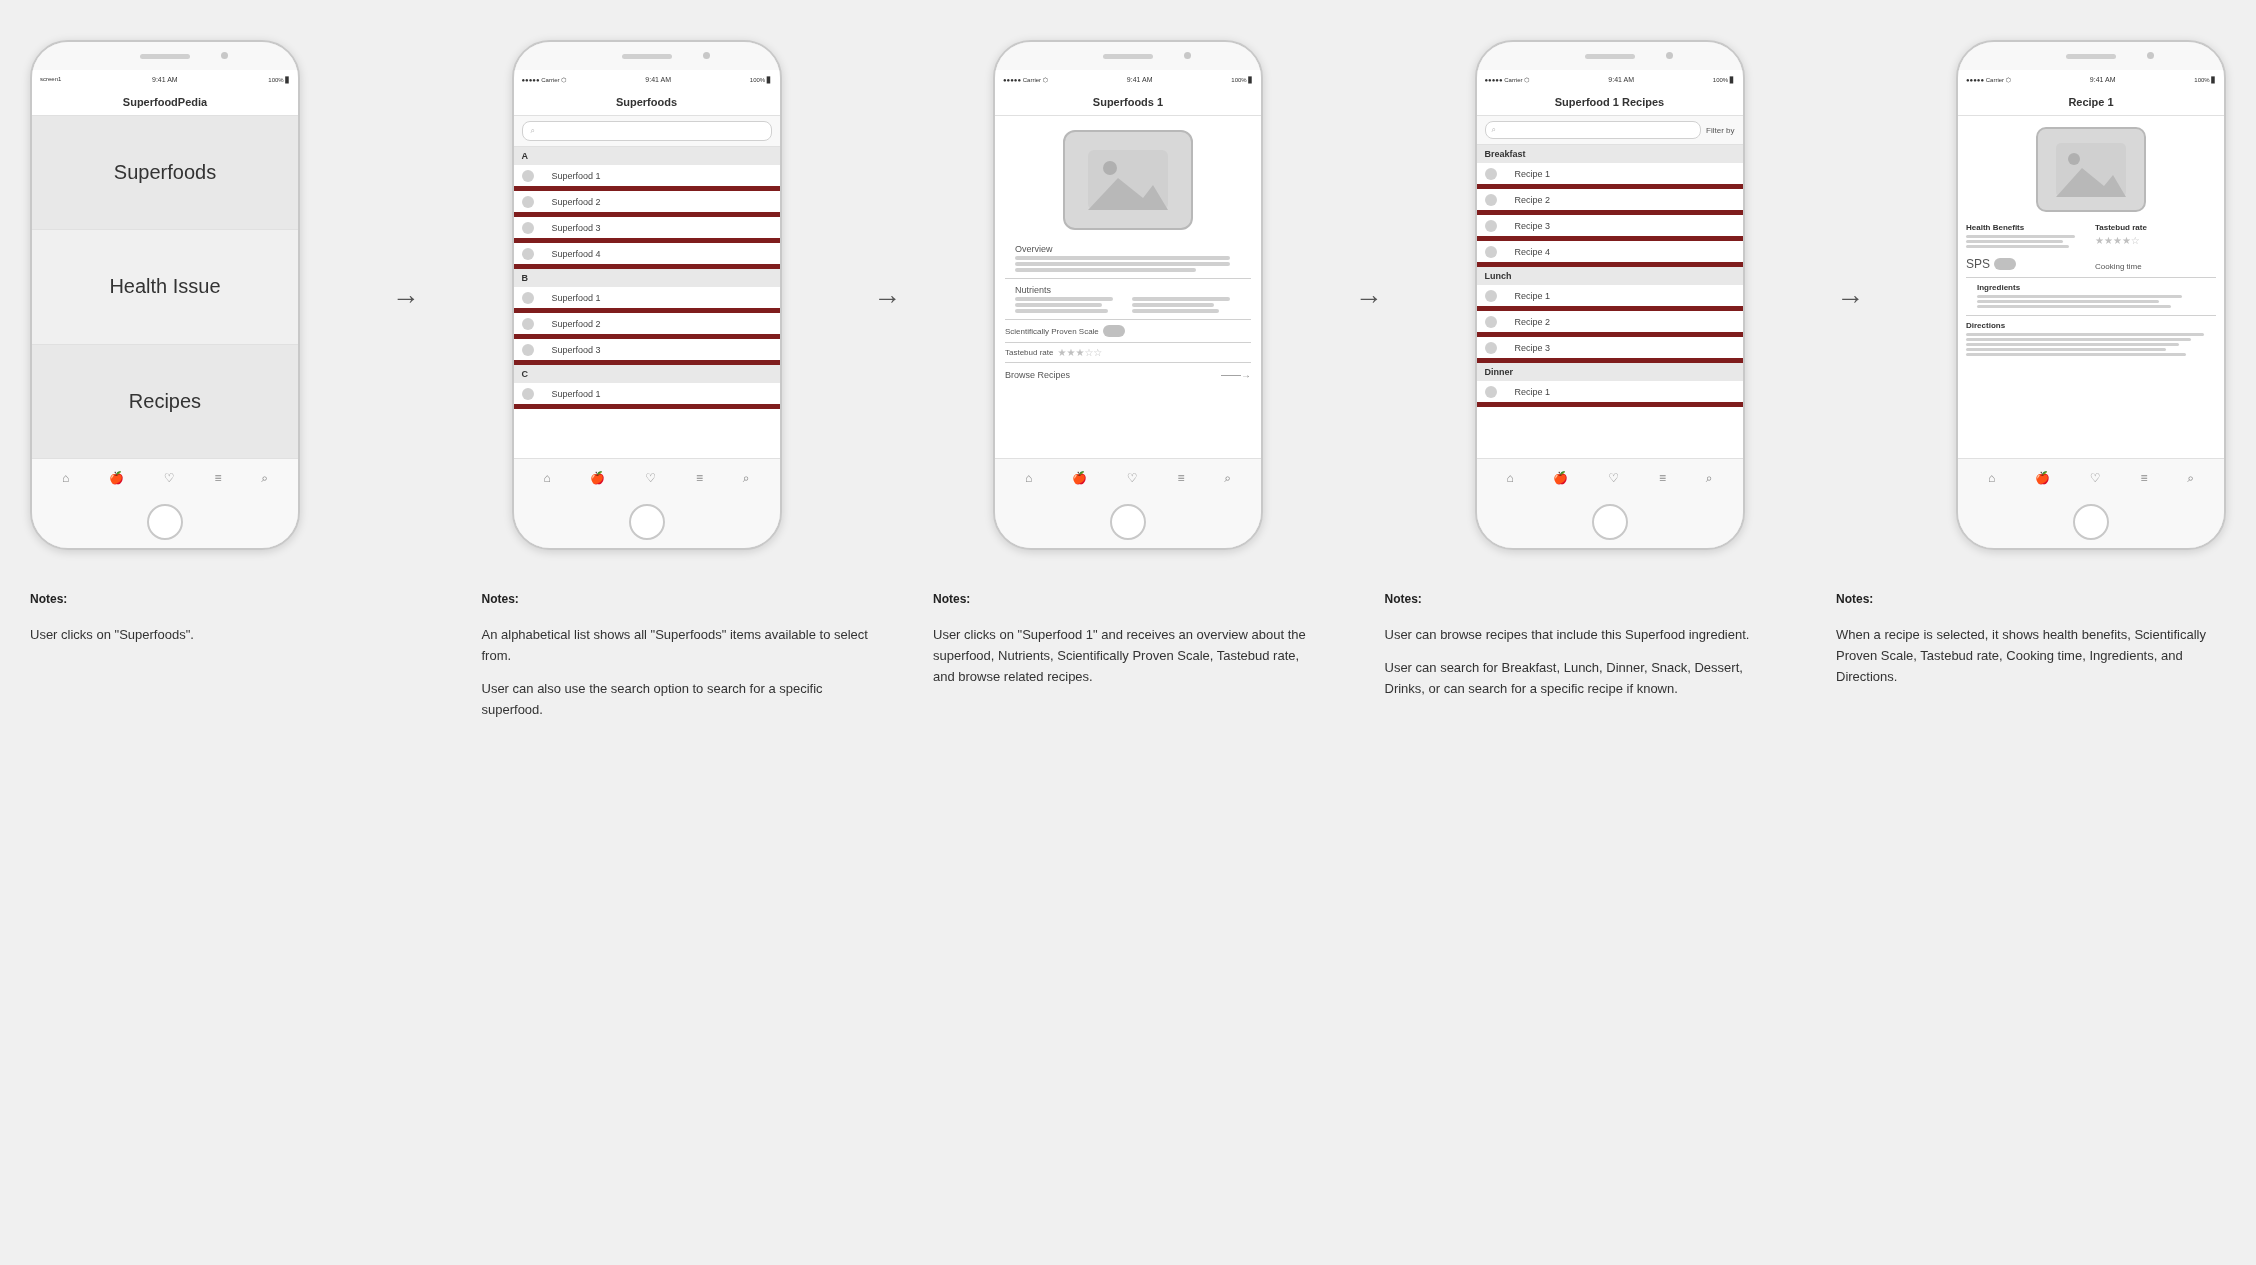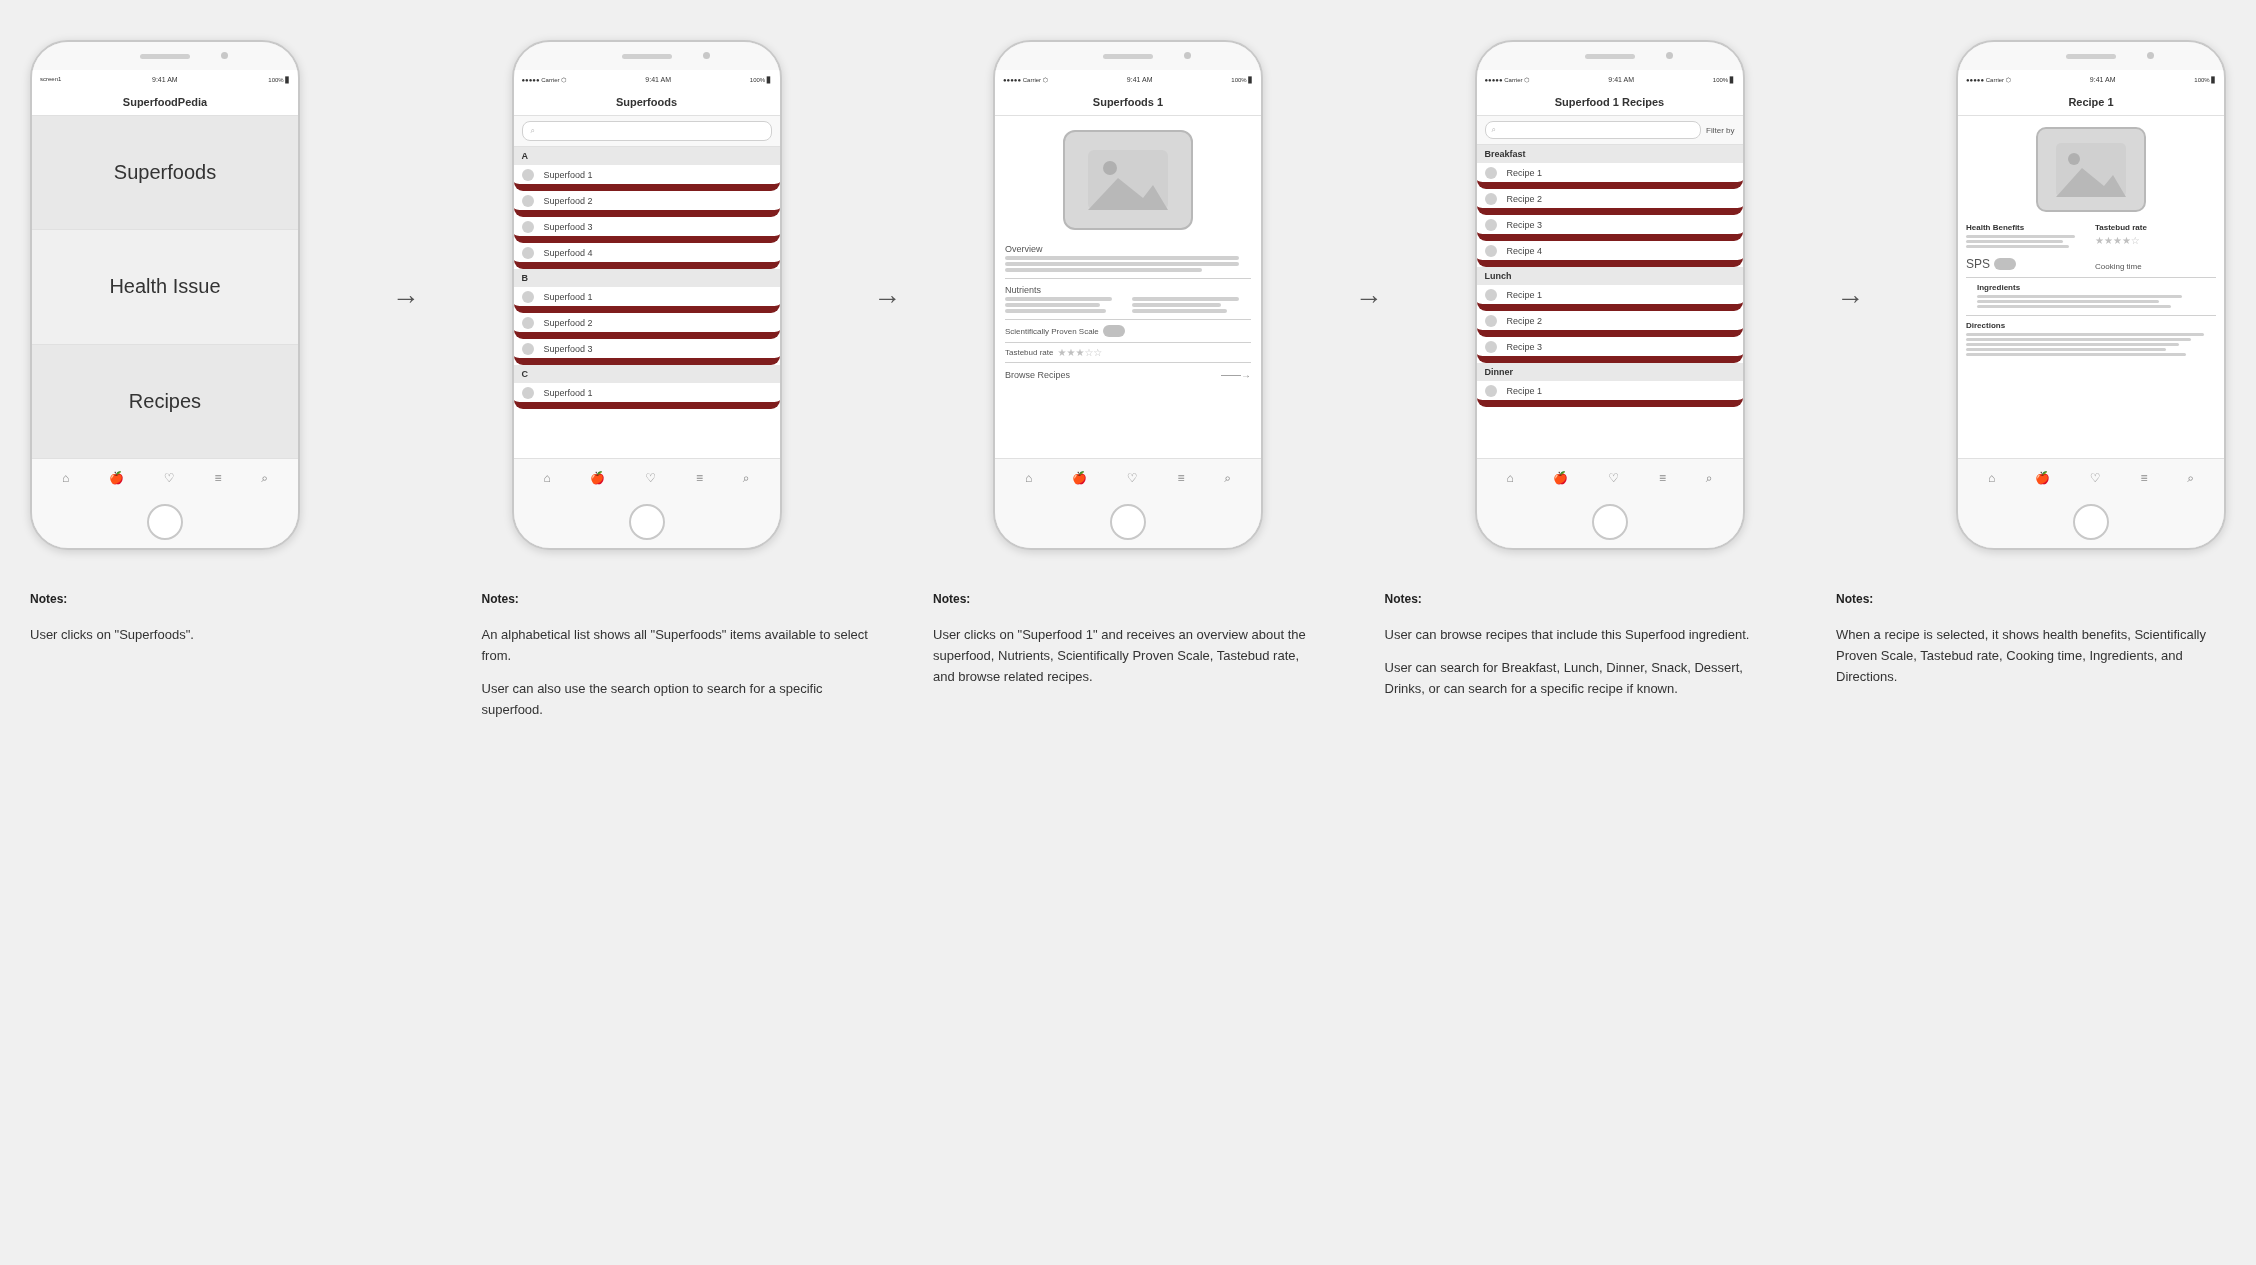--- a/index.html
+++ b/index.html
@@ -173,23 +173,22 @@
       padding: 0 8px;
       font-size: 9px;
       font-weight: 600;
       color: #333;
     }
     .list-item {
       height: 26px;
       display: flex;
       align-items: center;
       padding: 0 8px;
-      border-bottom: 7px solid #7f1d1d;
-      gap: 10px;
-      border-radius: 9px;
+      border-bottom: 5px solid #7f1d1d;
+      gap: 18px;
     }
     .list-item-circle {
       width: 12px;
       height: 12px;
       border-radius: 50%;
       background: #d0d0d0;
       flex-shrink: 0;
     }
     .list-item-text { font-size: 9px; color: #444; }
     
@@ -199,21 +198,21 @@
       height: 100px;
       margin: 8px auto;
       background: #d8d8d8;
       border: 2px solid #b8b8b8;
       border-radius: 12px;
       display: flex;
       align-items: center;
       justify-content: center;
       position: relative;
     }
-    .detail-section { padding: 4px 10px; }
+    .detail-section { padding: 4px 20px; }
     .detail-label { font-size: 9px; color: #555; margin-bottom: 2px; }
     .detail-lines { display: flex; flex-direction: column; gap: 2px; }
     .detail-line {
       height: 4px;
       background: #d0d0d0;
       border-radius: 2px;
     }
     .detail-line-med { width: 80%; }
     .detail-line-long { width: 95%; }
     .detail-cols { display: flex; gap: 8px; }

